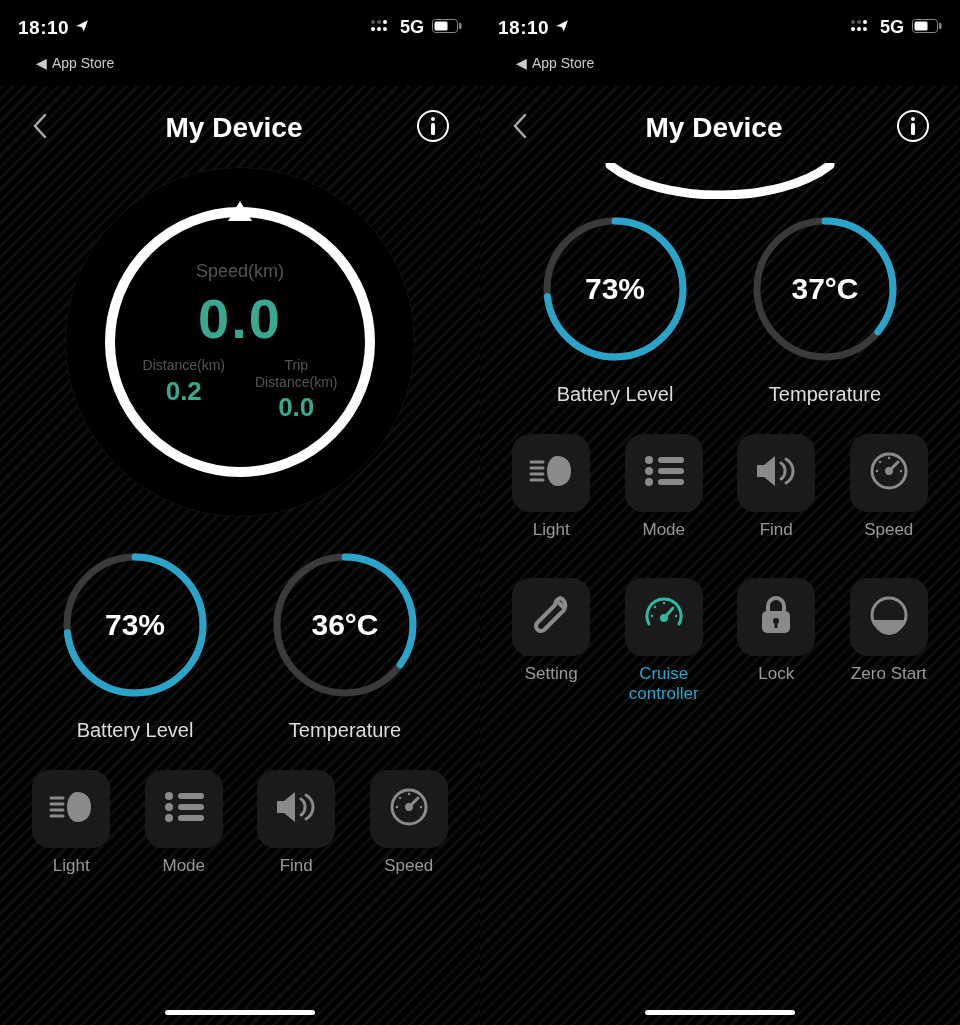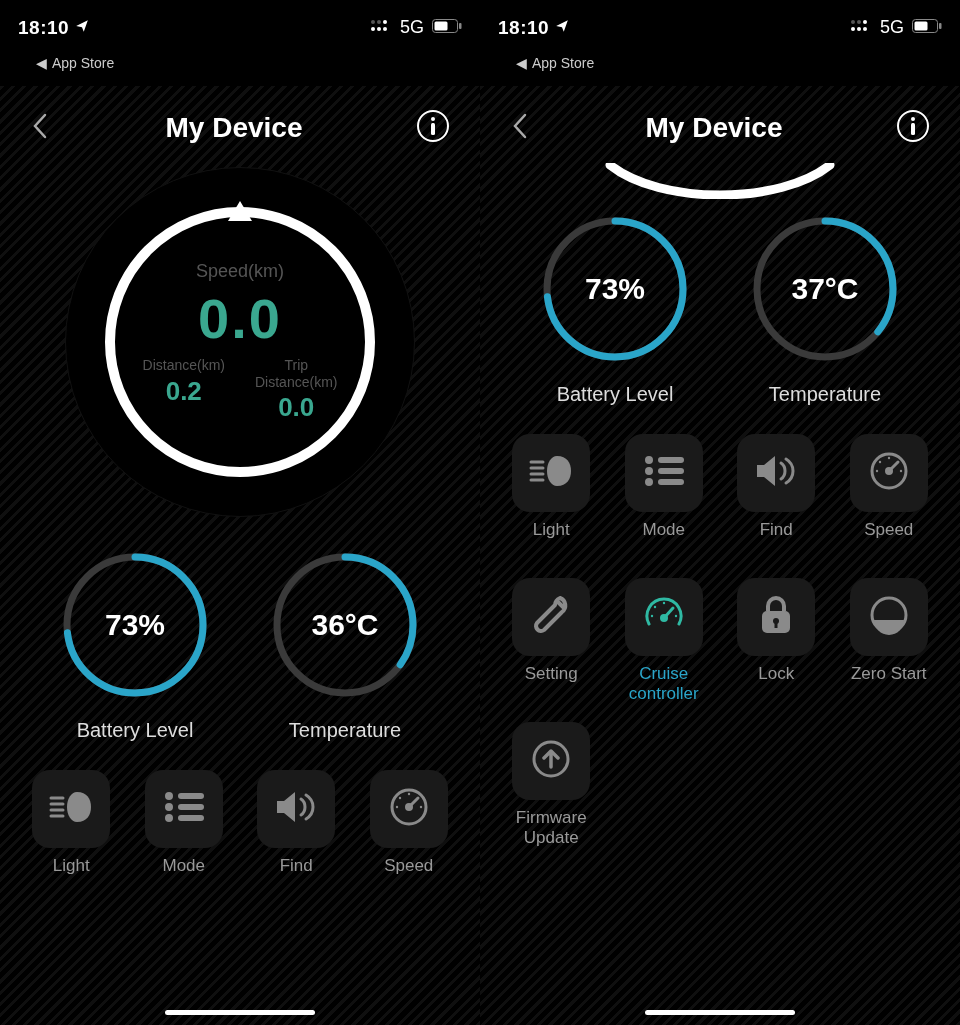--- a/index.html
+++ b/index.html
@@ -41,21 +41,21 @@
     height: 55px;
     display: flex;
     align-items: center;
     padding: 0 18px;
     background: #000;
     position: relative;
     z-index: 5;
   }
   .status-time { font-size: 19px; font-weight: 600; letter-spacing: 0.5px; }
   .status-loc { margin-left: 6px; }
-  .status-right { margin-left: auto; display: flex; align-items: center; gap: 8px; font-size: 18px; font-weight: 400; }
+  .status-right { margin-left: auto; display: flex; align-items: center; gap: 8px; font-size: 18px; font-weight: 700; }
   .back-appstore {
     background: #000;
     padding: 0 36px 6px;
     font-size: 14px;
     color: #ccc;
     position: relative;
     z-index: 5;
   }
   .back-caret { margin-right: 2px; }
   
@@ -497,27 +497,16 @@
           <span>
         <svg width="40" height="40" viewBox="0 0 40 40">
               <circle cx="20" cy="20" r="17" stroke="#8a8a8a" stroke-width="3" fill="none"></circle>
               <path d="M5 25a15 15 0 0 0 30 0z" fill="#8a8a8a"></path>
             </svg>
       </span>
         </div>
       <div class="btn-label">Zero Start</div>
     </div>
 
-    <div class="btn-item">
-      <div class="btn-tile">
-          <span>
-        <svg width="40" height="40" viewBox="0 0 40 40">
-              <circle cx="20" cy="20" r="17" stroke="#8a8a8a" stroke-width="3" fill="none"></circle>
-              <path d="M20 28V12M13 19l7-7 7 7" stroke="#8a8a8a" stroke-width="3.5" fill="none" stroke-linecap="round" stroke-linejoin="round"></path>
-            </svg>
-      </span>
-        </div>
-      <div class="btn-label">Firmware<br>Update</div>
-    </div>
   </div>
 
   <div class="home-indicator"></div>
 </div>
 
 </body></html>

